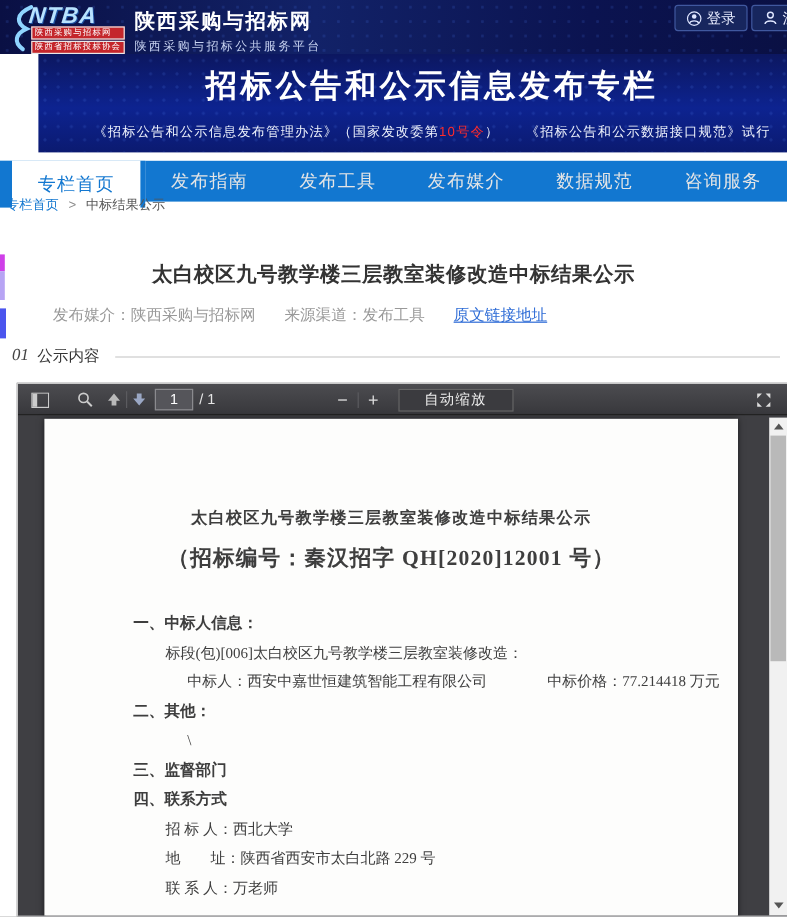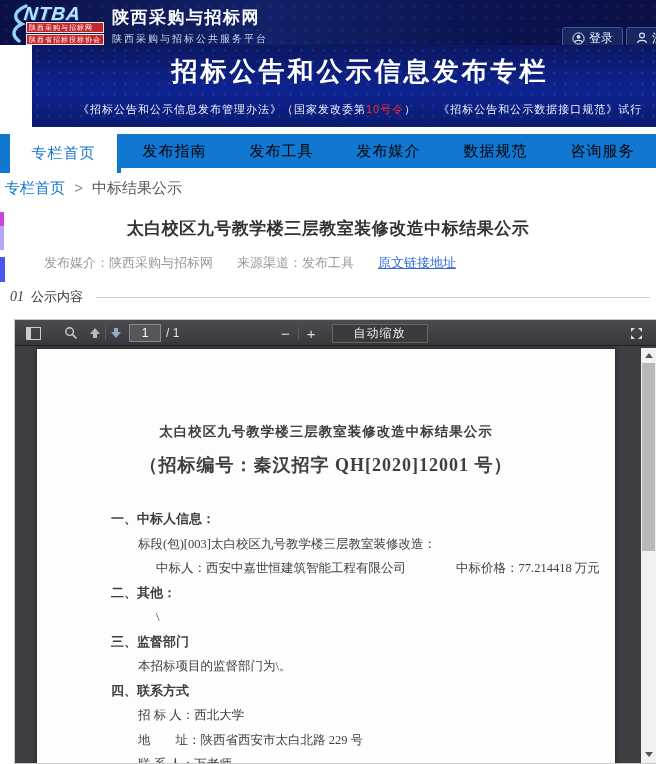--- a/index.html
+++ b/index.html
@@ -15,21 +15,21 @@
   .logo { position:absolute; left:8px; top:2px; width:100px; height:42px; }
   .swoosh { position:absolute; left:0; top:2px; }
   .wordmark { position:absolute; left:16px; top:1px; font-size:19px; font-weight:bold; font-style:italic;
     color:#b9e3ff; letter-spacing:1px; text-shadow:1px 1px 0 #1c4fa0; transform:skewX(-6deg); white-space:nowrap; }
   .taglines { position:absolute; left:18px; top:20px; }
   .tagline { background:#c4262b; color:#fff; font-size:7px; line-height:9px; padding:0 2px;
     letter-spacing:1px; white-space:nowrap; margin-bottom:1px; border:1px solid #e8e8e8; }
   .brand { position:absolute; left:112px; top:6px; }
   .site-name { color:#fff; font-size:17px; font-weight:bold; letter-spacing:1.5px; white-space:nowrap; }
   .site-sub { color:#c9d4f2; font-size:10px; letter-spacing:2px; margin-top:3px; white-space:nowrap; }
-  .auth-btn { position:absolute; top:27px; height:22px; background:#17265e; border:1px solid #40589f;
+  .auth-btn { position:absolute; top:4px; height:22px; background:#17265e; border:1px solid #40589f;
     border-radius:3px; color:#e9edff; font-size:12px; display:flex; align-items:center; gap:4px;
     padding:0 9px; cursor:pointer; white-space:nowrap; }
   .auth-login { left:562px; }
   .auth-register { left:626px; width:62px; }
 
   
   .banner { position:absolute; top:45px; left:0; width:656px; height:82px;
     background:linear-gradient(180deg,#0c1760 0%,#0d2390 55%,#0b1a70 100%);margin-left:32px; }
   .banner::before { content:""; position:absolute; inset:0;
     background-image:radial-gradient(rgba(90,140,255,.35) 1px, transparent 1.6px);
@@ -37,27 +37,27 @@
   .banner-title { position:absolute; top:9px; width:100%; text-align:center; color:#fff;
     font-size:26px; font-weight:bold; letter-spacing:3px; }
   .banner-notices { position:absolute; top:57px; width:100%; text-align:center; font-size:11px;
     color:#eef2fc; letter-spacing:1px; }
   .banner-notices a { color:#eef2fc; text-decoration:none; }
   .notice-gap { display:inline-block; width:22px; }
   .red { color:#ff2b2b; }
 
   
   .nav { position:absolute; top:134px; left:0; width:656px; height:34px; background:#1277d0; display:flex; }
-  .tab { flex:1; display:flex; align-items:center; justify-content:center; color:#000000; font-size:15px;
+  .tab { flex:1; display:flex; align-items:center; justify-content:center; color:#e5e5e5; font-size:15px;
     cursor:pointer; letter-spacing:1px; }
   .tab.active { background:#fff; color:#1277d0; height:39px; border-left:10px solid #1277d0;
     border-right:4px solid #1277d0; }
 
   
-  .breadcrumb { position:absolute; top:179px; left:5px; font-size:15px; color:#666; }
+  .breadcrumb { position:absolute; top:163px; left:5px; font-size:11px; color:#666; }
   .bc-home { color:#1377cf; cursor:pointer; }
   .bc-sep { margin:0 5px; color:#888; }
   .bc-cur { color:#555; }
 
   
   .fw { position:absolute; left:0; }
   .fw1 { top:212px; width:4px; height:14px; background:#cf3fe8; }
   .fw2 { top:226px; width:4px; height:24px; background:#b7a4f4; }
   .fw3 { top:257px; width:5px; height:25px; background:#4b55ee; }
 
@@ -257,26 +257,25 @@
       </div>
     </div>
 
     <div class="scroll-area">
       <div class="pdf-page">
         <div class="doc">
           <div class="doc-title">太白校区九号教学楼三层教室装修改造中标结果公示</div>
           <div class="doc-sub">（招标编号：秦汉招字 QH[2020]12001 号）</div>
           <div class="doc-body">
             <div class="dh">一、中标人信息：</div>
-            <div class="d1">标段(包)[003]太白校区九号教学楼三层教室装修改造：</div>
+            <div class="d1">标段(包)[006]太白校区九号教学楼三层教室装修改造：</div>
             <div class="d2">中标人：西安中嘉世恒建筑智能工程有限公司　　　　中标价格：77.214418 万元</div>
             <div class="dh">二、其他：</div>
             <div class="d2">\</div>
             <div class="dh">三、监督部门</div>
-            <div class="d1">本招标项目的监督部门为\。</div>
             <div class="dh">四、联系方式</div>
             <div class="d1">招 标 人：西北大学</div>
             <div class="d1">地　　址：陕西省西安市太白北路 229 号</div>
             <div class="d1">联 系 人：万老师</div>
 
           </div>
         </div>
       </div>
 
       <div class="sb">

